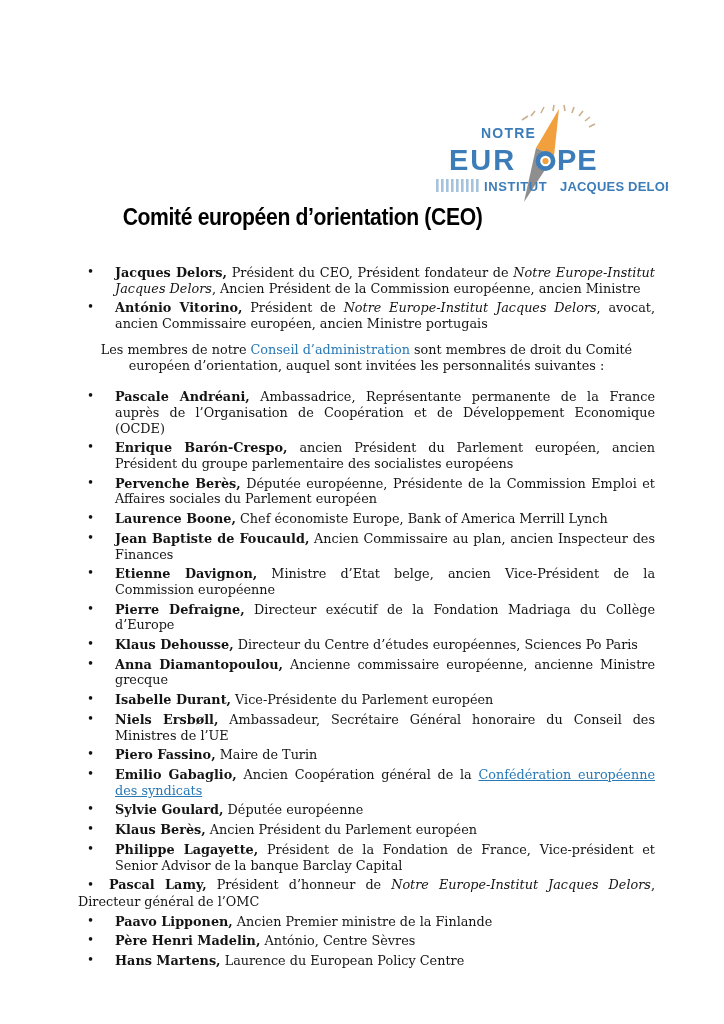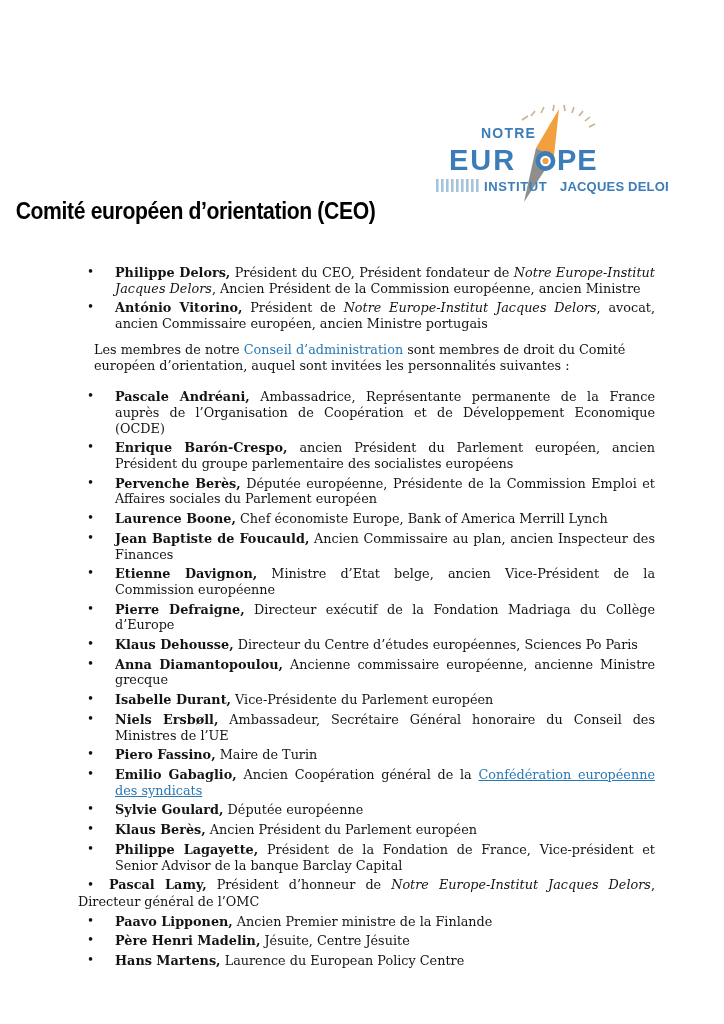--- a/index.html
+++ b/index.html
@@ -13,21 +13,22 @@
   }
 
   
   #logo {
     position:absolute; left:436px; top:104px;
     width:232px; height:102px;
   }
 
   
   #page-title {
-    position:absolute; top:198px; left:0; width:606px;
+    position:absolute; top:204px; left:0; width:606px;
+    text-align:center;
   }
   #page-title .t-inner {
     display:inline-block;
     font-family:"Liberation Sans", sans-serif;
     font-weight:800;
     font-size:23px;
     letter-spacing:-0.4px;
     transform:scaleX(0.92);
     color:#000000;
   }
@@ -57,20 +58,21 @@
   }
   .mname { font-weight:bold; }
   .seg-plain { }
   .seg-italic { font-style:italic; }
   .seg-link { color:#2878B5; }
   .seg-link_underline { color:#2878B5; text-decoration:underline; }
 
   #intro-paragraph {
     width:545px;
     margin:10px auto 16px auto;
+    text-align:center;
   }
 </style>
 </head>
 <body>
 
 <div id="logo">
   <svg width="232" height="102" viewBox="0 0 232 102" xmlns="http://www.w3.org/2000/svg">
 
     <g stroke="#C9B18F" stroke-width="1.6">
       <line x1="92" y1="12" x2="86" y2="16"></line>
@@ -110,21 +112,21 @@
   </svg>
 </div>
 
 <div id="page-title">
   <span class="t-inner">Comité européen d’orientation (CEO)</span>
 </div>
 
 <div id="content">
 
   <div id="intro-list">
-      <div class="item"><span class="bullet">•</span><strong class="mname">Philippe Delors,</strong><span class="seg-plain"> Président du CEO, Président fondateur de </span><span class="seg-italic">Notre Europe-Institut Jacques Delors</span><span class="seg-plain">, Ancien Président de la Commission européenne, ancien Ministre</span></div>
+      <div class="item"><span class="bullet">•</span><strong class="mname">Jacques Delors,</strong><span class="seg-plain"> Président du CEO, Président fondateur de </span><span class="seg-italic">Notre Europe-Institut Jacques Delors</span><span class="seg-plain">, Ancien Président de la Commission européenne, ancien Ministre</span></div>
       <div class="item"><span class="bullet">•</span><strong class="mname">António Vitorino,</strong><span class="seg-plain"> Président de </span><span class="seg-italic">Notre Europe-Institut Jacques Delors</span><span class="seg-plain">, avocat, ancien Commissaire européen, ancien Ministre portugais</span></div>
     </div>
 
   <div id="intro-paragraph"><span class="seg-plain">Les membres de notre </span><span class="seg-link">Conseil d’administration</span><span class="seg-plain"> sont membres de droit du Comité européen d’orientation, auquel sont invitées les personnalités suivantes :</span></div>
 
   <div id="members-list">
       <div class="item"><span class="bullet">•</span><strong class="mname">Pascale Andréani,</strong><span class="seg-plain"> Ambassadrice, Représentante permanente de la France auprès de l’Organisation de Coopération et de Développement Economique (OCDE)</span></div>
       <div class="item"><span class="bullet">•</span><strong class="mname">Enrique Barón-Crespo,</strong><span class="seg-plain"> ancien Président du Parlement européen, ancien Président du groupe parlementaire des socialistes européens</span></div>
       <div class="item"><span class="bullet">•</span><strong class="mname">Pervenche Berès,</strong><span class="seg-plain"> Députée européenne, Présidente de la Commission Emploi et Affaires sociales du Parlement européen</span></div>
       <div class="item"><span class="bullet">•</span><strong class="mname">Laurence Boone,</strong><span class="seg-plain"> Chef économiste Europe, Bank of America Merrill Lynch</span></div>
@@ -135,17 +137,17 @@
       <div class="item"><span class="bullet">•</span><strong class="mname">Anna Diamantopoulou,</strong><span class="seg-plain"> Ancienne commissaire européenne, ancienne Ministre grecque</span></div>
       <div class="item"><span class="bullet">•</span><strong class="mname">Isabelle Durant,</strong><span class="seg-plain"> Vice-Présidente du Parlement européen</span></div>
       <div class="item"><span class="bullet">•</span><strong class="mname">Niels Ersbøll,</strong><span class="seg-plain"> Ambassadeur, Secrétaire Général honoraire du Conseil des Ministres de l’UE</span></div>
       <div class="item"><span class="bullet">•</span><strong class="mname">Piero Fassino,</strong><span class="seg-plain"> Maire de Turin</span></div>
       <div class="item"><span class="bullet">•</span><strong class="mname">Emilio Gabaglio,</strong><span class="seg-plain"> Ancien Coopération général de la </span><span class="seg-link_underline">Confédération européenne des syndicats</span></div>
       <div class="item"><span class="bullet">•</span><strong class="mname">Sylvie Goulard,</strong><span class="seg-plain"> Députée européenne</span></div>
       <div class="item"><span class="bullet">•</span><strong class="mname">Klaus Berès,</strong><span class="seg-plain"> Ancien Président du Parlement européen</span></div>
       <div class="item"><span class="bullet">•</span><strong class="mname">Philippe Lagayette,</strong><span class="seg-plain"> Président de la Fondation de France, Vice-président et Senior Advisor de la banque Barclay Capital</span></div>
       <div class="item flush"><span class="bullet-inline">•</span><strong class="mname">Pascal Lamy,</strong><span class="seg-plain"> Président d’honneur de </span><span class="seg-italic">Notre Europe-Institut Jacques Delors</span><span class="seg-plain">, Directeur général de l’OMC</span></div>
       <div class="item"><span class="bullet">•</span><strong class="mname">Paavo Lipponen,</strong><span class="seg-plain"> Ancien Premier ministre de la Finlande</span></div>
-      <div class="item"><span class="bullet">•</span><strong class="mname">Père Henri Madelin,</strong><span class="seg-plain"> Jésuite, Centre Jésuite</span></div>
+      <div class="item"><span class="bullet">•</span><strong class="mname">Père Henri Madelin,</strong><span class="seg-plain"> António, Centre Sèvres</span></div>
       <div class="item"><span class="bullet">•</span><strong class="mname">Hans Martens,</strong><span class="seg-plain"> Laurence du European Policy Centre</span></div>
     </div>
 
 </div>
 
 </body></html>

